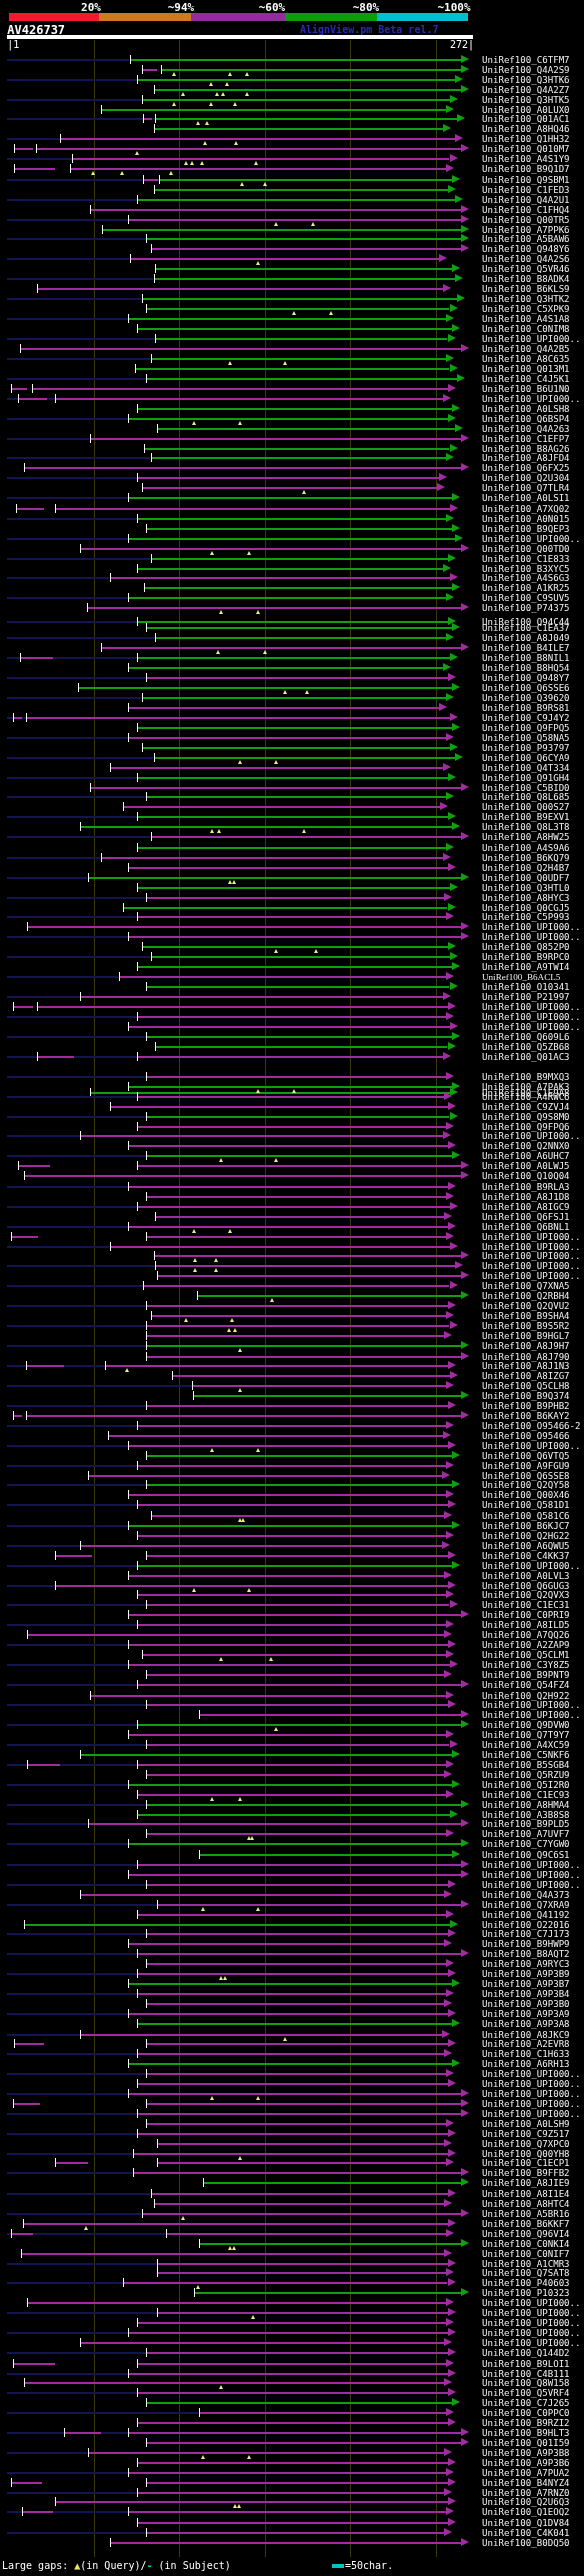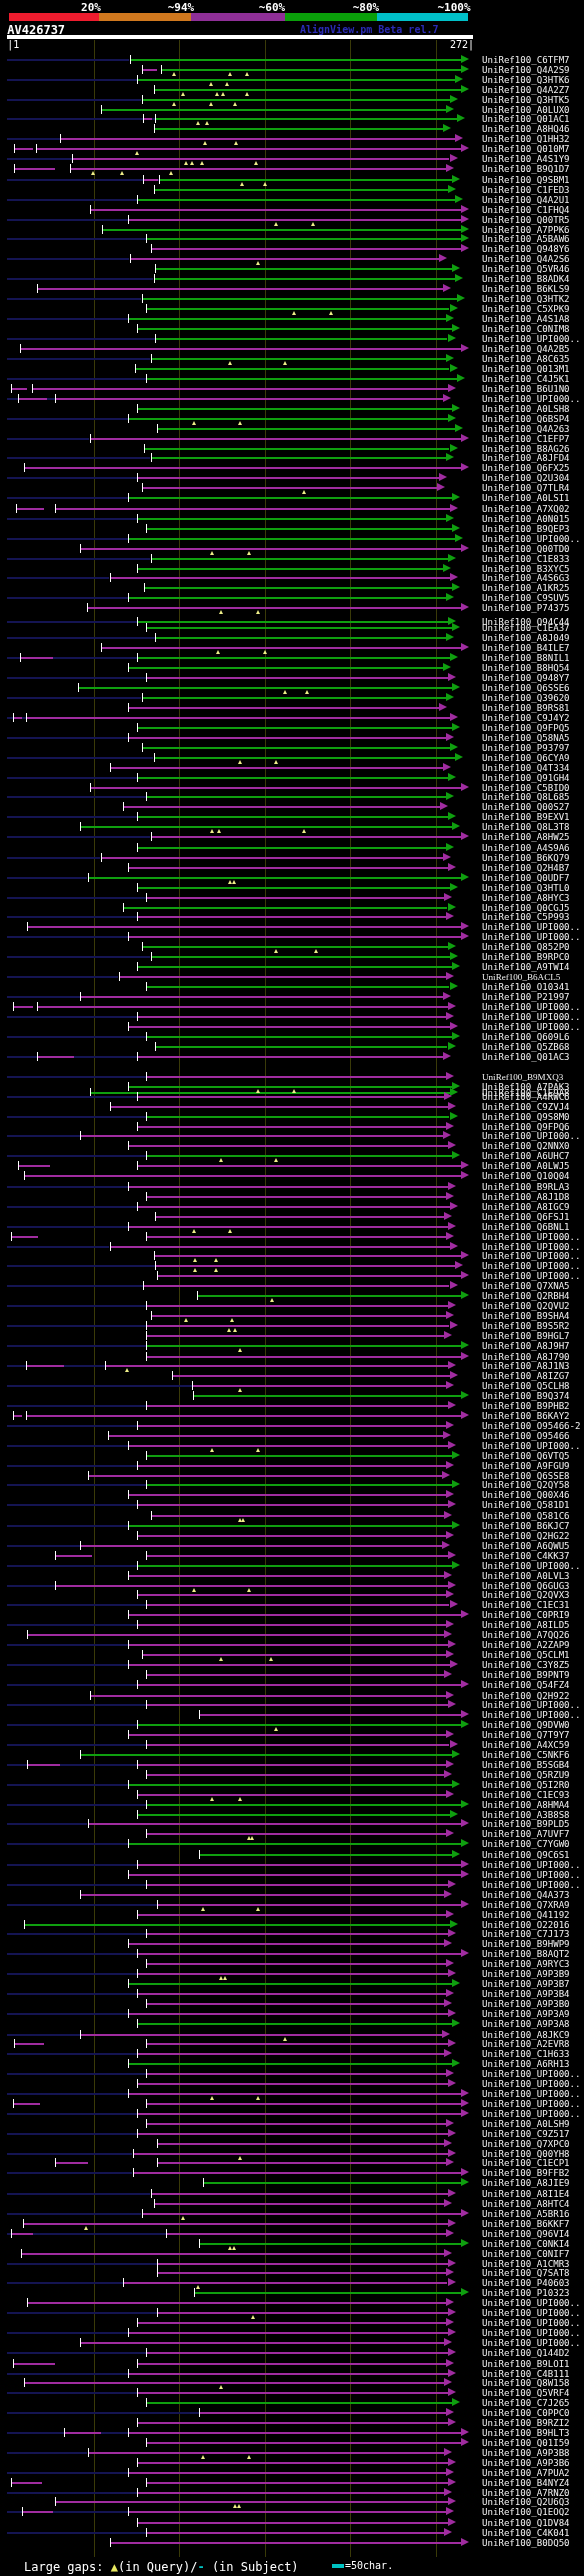--- a/index.html
+++ b/index.html
@@ -15,21 +15,21 @@
   #ruler-end{position:absolute;left:474px;top:39px;transform:translateX(-100%);font-size:10px;color:#fff;}
   .grid{position:absolute;top:40px;width:0.9px;height:2517px;background:#3a3a08;}
   #plot{position:absolute;left:0;top:0;width:585px;height:2576px;}
   .row{position:absolute;left:0;width:585px;height:10px;}
   .navyline{position:absolute;top:3.7px;height:2.7px;background:#141452;}
   .bar{position:absolute;top:3.7px;height:2.7px;}
   .tick{position:absolute;top:0;width:0.9px;height:9.1px;background:#fff;}
   .arrow{position:absolute;top:0;width:0;height:0;border-style:solid;border-width:4.6px 0 4.6px 8.2px;border-color:transparent;}
   .gapq{position:absolute;top:7.3px;width:0;height:0;border-style:solid;border-width:0 2.7px 4.6px 2.7px;border-color:transparent;border-bottom-color:#eeee88;}
   .hlabel{position:absolute;left:482px;top:0;font-size:9.1px;line-height:10px;color:#f2f2f2;white-space:pre;cursor:pointer;}
-  #footer{position:absolute;left:24px;top:2560px;font-size:12px;color:#fff;white-space:pre;}
+  #footer{position:absolute;left:2px;top:2560px;font-size:10px;color:#fff;white-space:pre;}
   #footer .tri{color:#e8e860;} #footer .cyn{color:#00c2c2;font-weight:bold;}
   #scaleref-dash{position:absolute;left:332px;top:2564px;width:12px;height:3.7px;background:#00c2c2;}
   #scaleref-txt{position:absolute;left:345px;top:2560px;font-size:10px;color:#fff;}
 </style>
 </head>
 <body>
 
 <div id="screen">
 
   <div id="pct-labels">
@@ -793,21 +793,21 @@
         <div class="tick" style="left: 137px;"></div>
         <div class="arrow" style="left: 443px; border-left-color: rgb(160, 44, 160);"></div>
         <div class="hlabel">UniRef100_Q01AC3</div>
       </div>
       <div class="row" style="top: 1088px; text-align: right;">
         <div class="bar" style="left: 90px; width: 360px; background: rgb(15, 159, 15);"></div>
         <div class="tick" style="left: 90px;"></div>
         <div class="arrow" style="left: 450px; border-left-color: rgb(15, 159, 15);"></div>
         <div class="hlabel">UniRef100_C1E9A8</div>
       </div>
-      <div class="row" style="top: 1072px; font-family: Liberation Serif, serif;">
+      <div class="row" style="top: 1072px;">
         <div class="navyline" style="left: 7.3px; width: 139px; background: rgb(20, 20, 82);"></div>
         <div class="bar" style="left: 146px; width: 300px; background: rgb(160, 44, 160);"></div>
         <div class="tick" style="left: 146px;"></div>
         <div class="arrow" style="left: 446px; border-left-color: rgb(160, 44, 160);"></div>
         <div class="hlabel">UniRef100_B9MXQ3</div>
       </div>
       <div class="row" style="top: 1082px;">
         <div class="bar" style="left: 128px; width: 324px; background: rgb(15, 159, 15);"></div>
         <div class="tick" style="left: 128px;"></div>
         <div class="arrow" style="left: 452px; border-left-color: rgb(15, 159, 15);"></div>

